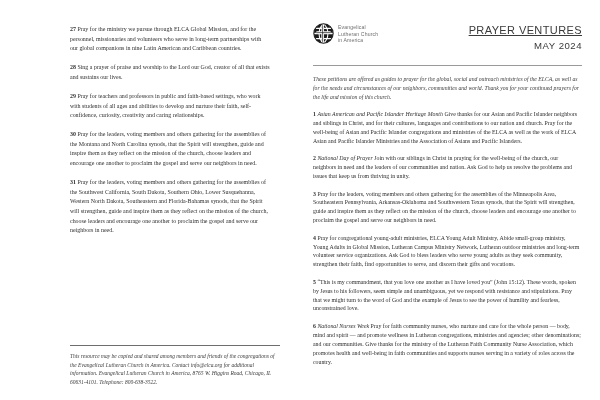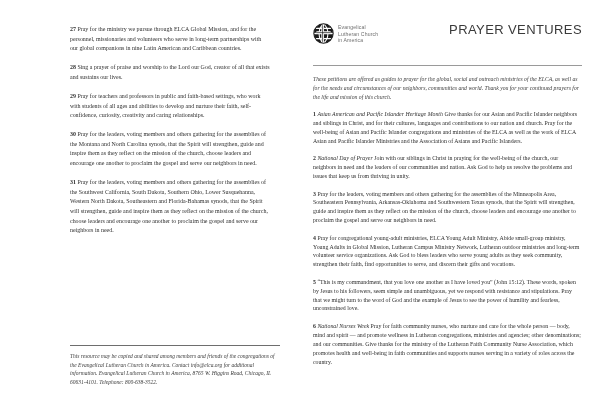--- a/index.html
+++ b/index.html
@@ -60,24 +60,25 @@
     color: #6d6d6d;
     letter-spacing: 0.15px;
     padding-top: 2px;
   }
   .titleblock {
     text-align: right;
     font-family: "Liberation Sans", sans-serif;
     color: #3a3a3a;
   }
   .doc-title {
-    font-size: 13px;
+    font-size: 11px;
     letter-spacing: 0.4px;
     line-height: 16px;
     font-weight: 400;
+    text-decoration: underline;
   }
   .doc-date {
     font-size: 9.6px;
     letter-spacing: 0.5px;
     line-height: 13px;
     margin-top: 1px;
     font-weight: 400;
   }
   .rule {
     height: 1.4px;
@@ -183,20 +184,21 @@
         </span>
         <span class="brand-words">
           <span>Evangelical</span><br>
           <span>Lutheran Church</span><br>
           <span>in America</span>
         </span>
       </div>
 
       <div class="titleblock">
         <div class="doc-title">PRAYER VENTURES</div>
+        <div class="doc-date">MAY 2024</div>
       </div>
     </div>
 
     <div class="rule"></div>
 
     <div class="intro">These petitions are offered as guides to prayer for the global, social and outreach ministries of the ELCA, as well as for the needs and circumstances of our neighbors, communities and world. Thank you for your continued prayers for the life and mission of this church.</div>
 
     <div class="entries" id="right-entries">
         <div class="entry"><span class="num">1</span> <span class="lead">Asian American and Pacific Islander Heritage Month</span>  <span>Give thanks for our Asian and Pacific Islander neighbors and siblings in Christ, and for their cultures, languages and contributions to our nation and church. Pray for the well-being of Asian and Pacific Islander congregations and ministries of the ELCA as well as the work of ELCA Asian and Pacific Islander Ministries and the Association of Asians and Pacific Islanders.</span></div>
         <div class="entry"><span class="num">2</span> <span class="lead">National Day of Prayer</span>  <span>Join with our siblings in Christ in praying for the well-being of the church, our neighbors in need and the leaders of our communities and nation. Ask God to help us resolve the problems and issues that keep us from thriving in unity.</span></div>

